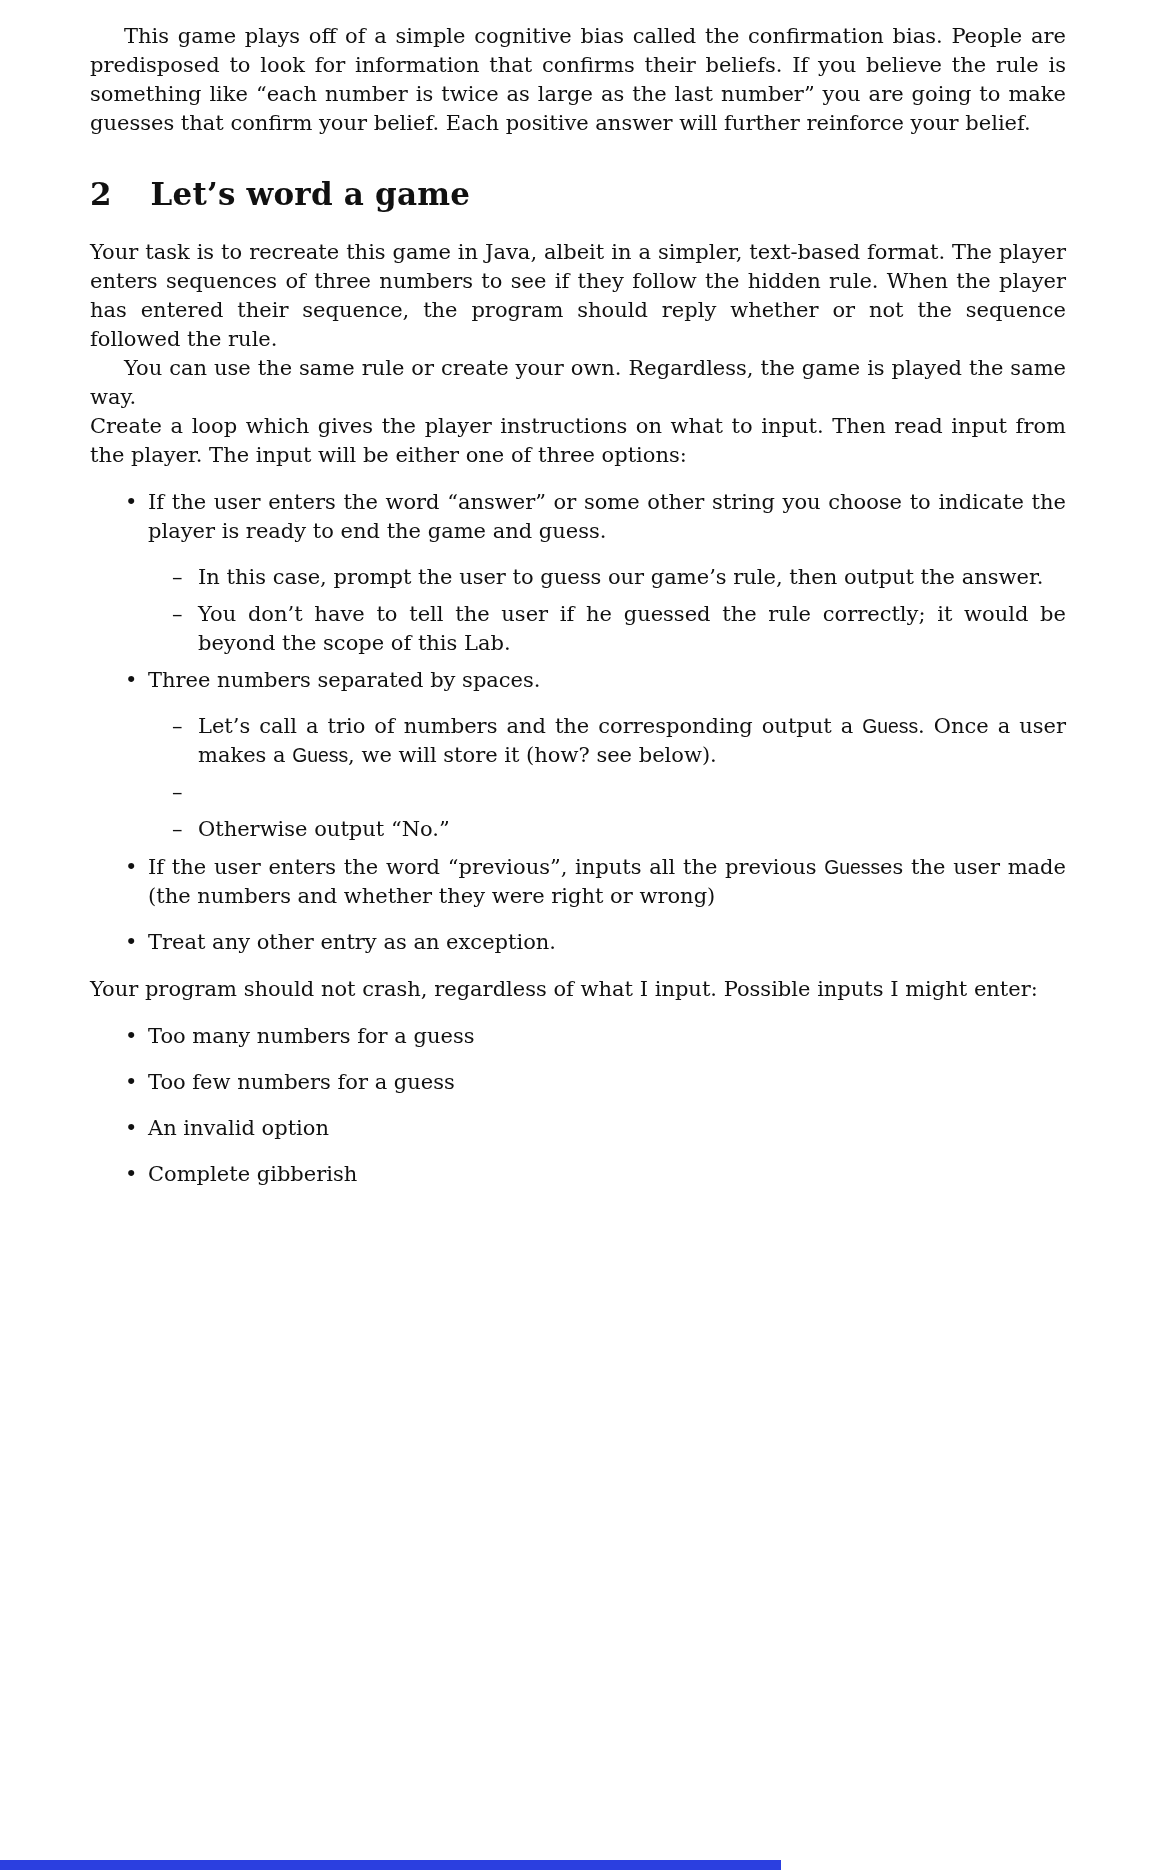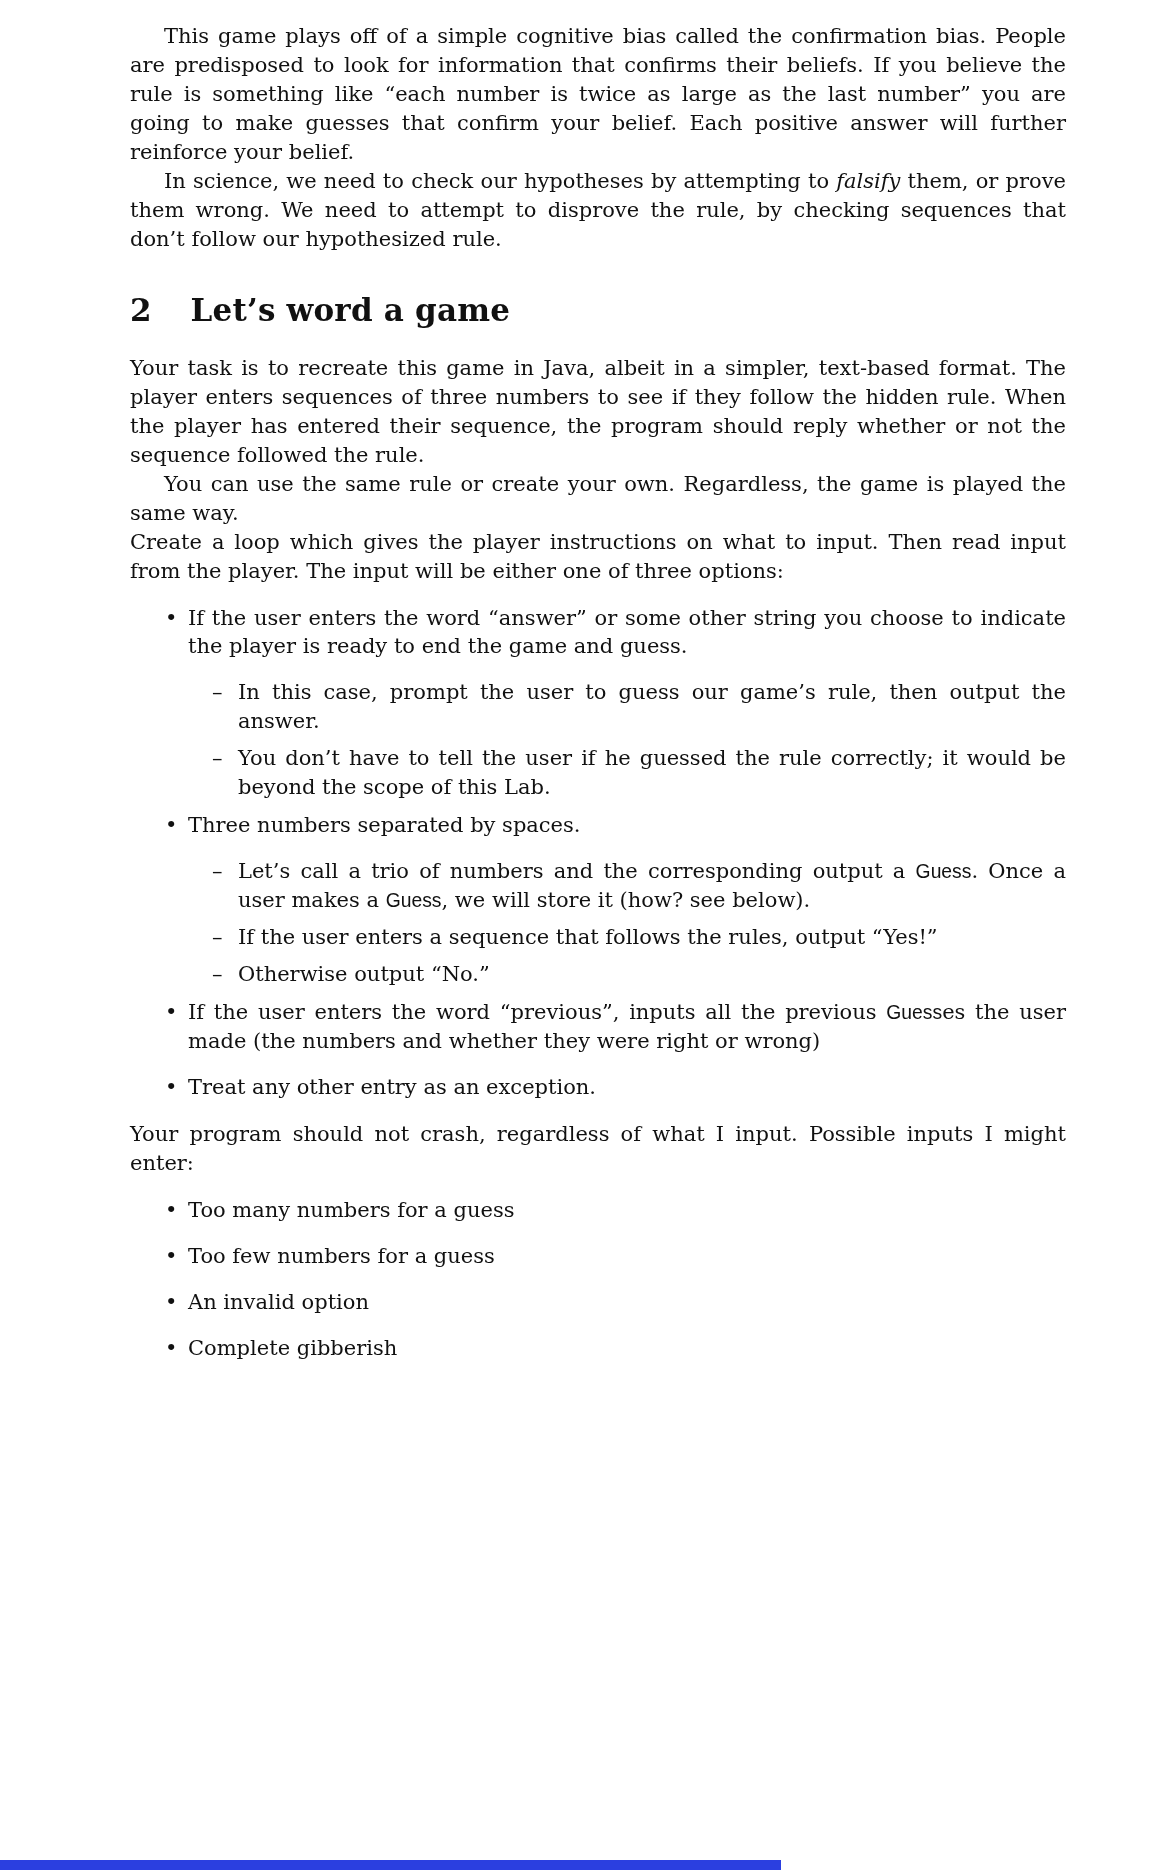--- a/index.html
+++ b/index.html
@@ -5,21 +5,21 @@
   * { margin: 0; padding: 0; box-sizing: border-box; }
   html, body { background: #ffffff; }
   body {
     width: 1156px;
     height: 1870px;
     position: relative;
     font-family: "DejaVu Serif", "Liberation Serif", serif;
     color: #111111;
     overflow: hidden;
   }
-  .page { padding: 22px 90px 0 90px; margin-left: 40px; }
+  .page { padding: 22px 90px 0 90px; }
 
   p.para, .li-text {
     font-size: 21px;
     line-height: 1.38;
     text-align: justify;
   }
   p.indent { text-indent: 34px; }
 
   h1.section {
     font-size: 31px;
@@ -63,21 +63,20 @@
     height: 10px;
   }
 </style>
 </head>
 <body>
 
 <div class="page">
 
   <p class="para indent"><span>This game plays off of a simple cognitive bias called the confirmation bias. People are predisposed to look for information that confirms their beliefs. If you believe the rule is something like “each number is twice as large as the last number” you are going to make guesses that confirm your belief. Each positive answer will further reinforce your belief.</span></p>
 
-  <p class="para indent"><span>In science, we need to check our hypotheses by attempting to </span><em>falsify</em><span> them, or prove them wrong. We need to attempt to disprove the rule, by checking sequences that don’t follow our hypothesized rule.</span></p>
 
   <h1 class="section"><span class="sec-num">2</span><span>Let’s word a game</span></h1>
 
   <p class="para"><span>Your task is to recreate this game in Java, albeit in a simpler, text-based format. The player enters sequences of three numbers to see if they follow the hidden rule. When the player has entered their sequence, the program should reply whether or not the sequence followed the rule.</span></p>
 
   <p class="para indent"><span>You can use the same rule or create your own. Regardless, the game is played the same way.</span></p>
 
 
   <p class="para"><span>Create a loop which gives the player instructions on what to input. Then read input from the player. The input will be either one of three options:</span></p>
 
@@ -104,21 +103,20 @@
       <div class="li-text"><span>Three numbers separated by spaces.</span></div>
     </div>
 
     <div class="sublist">
       <div class="li l2">
         <span class="marker">–</span>
         <div class="li-text"><span>Let’s call a trio of numbers and the corresponding output a </span><code class="mono">Guess</code><span>. Once a user makes a </span><code class="mono">Guess</code><span>, we will store it (how? see below).</span></div>
       </div>
       <div class="li l2">
         <span class="marker">–</span>
-        <div class="li-text"><span>If the user enters a sequence that follows the rules, output “Yes!”</span></div>
       </div>
       <div class="li l2">
         <span class="marker">–</span>
         <div class="li-text"><span>Otherwise output “No.”</span></div>
       </div>
     </div>
 
     <div class="li l1">
       <span class="marker">•</span>
       <div class="li-text"><span>If the user enters the word “previous”, inputs all the previous </span><code class="mono">Guess</code><span>es the user made (the numbers and whether they were right or wrong)</span></div>

